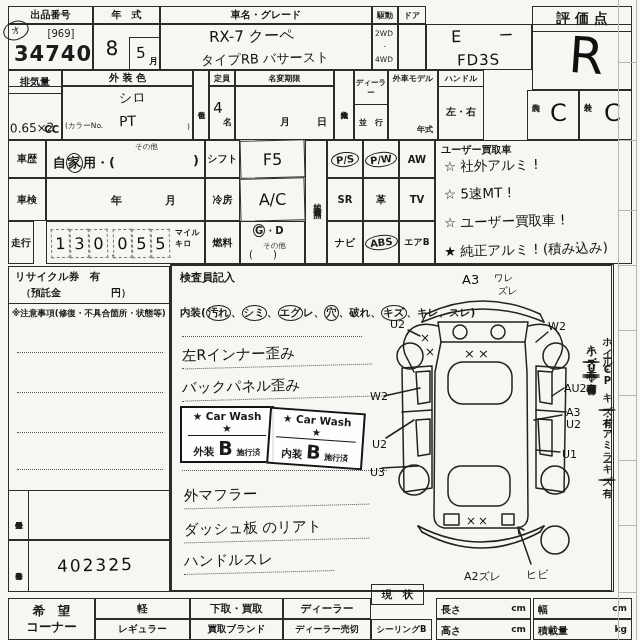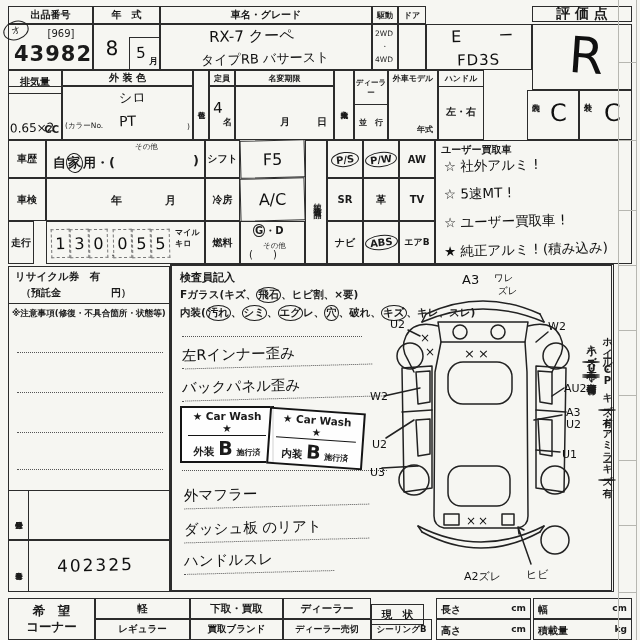--- a/index.html
+++ b/index.html
@@ -26,25 +26,25 @@
 </head>
 <body>
 
 <div id="sheet">
 
   <div class="cell ctr lbl" style="left:8px;top:6px;width:85px;height:18px">出品番号</div>
   <div class="cell ctr lbl" style="left:93px;top:6px;width:67px;height:18px">年　式</div>
   <div class="cell ctr lbl" style="left:160px;top:6px;width:212px;height:18px">車名・グレード</div>
   <div class="cell ctr lbl sm" style="left:372px;top:6px;width:26px;height:18px">駆動</div>
   <div class="cell ctr lbl sm" style="left:398px;top:6px;width:28px;height:18px">ドア</div>
-  <div class="cell ctr" style="left:532px;top:6px;width:100px;height:16px;font-size:14px;font-weight:bold">評 価 点</div>
+  <div class="cell ctr" style="left:532px;top:6px;width:100px;height:26px;font-size:14px;font-weight:bold">評 価 点</div>
 
   <div class="cell" style="left:8px;top:24px;width:85px;height:46px">
     <div class="ctr" style="position:absolute;left:24px;top:1px;width:56px;height:14px;font-size:10px">[969]</div>
-    <div class="ctr" style="position:absolute;left:6px;top:14px;width:76px;height:30px;font-size:21px;font-weight:bold;letter-spacing:1px">43982</div>
+    <div class="ctr" style="position:absolute;left:6px;top:14px;width:76px;height:30px;font-size:21px;font-weight:bold;letter-spacing:1px">34740</div>
     <div class="hw ctr" style="position:absolute;left:-6px;top:-4px;width:24px;height:17px;border:1.5px solid #222;border-radius:50%;transform:rotate(-18deg);font-size:9px">オ</div>
   </div>
   <div class="cell" style="left:93px;top:24px;width:67px;height:46px">
     <div class="hw ctr" style="position:absolute;left:2px;top:6px;width:32px;height:34px;font-size:20px">8</div>
     <div style="position:absolute;left:35px;top:12px;width:32px;height:34px;border-left:1.4px solid #2c2c2c;border-top:1.4px solid #2c2c2c;box-sizing:border-box">
       <span class="hw" style="position:absolute;left:6px;top:6px;font-size:15px">5</span>
       <span style="position:absolute;right:3px;bottom:3px;font-size:9px;font-weight:bold">月</span>
     </div>
   </div>
   <div class="cell" style="left:160px;top:24px;width:212px;height:46px">
@@ -199,23 +199,20 @@
   <div class="cell" style="left:8px;top:490px;width:162px;height:50px">
     <div class="vtext tiny ctr" style="position:absolute;left:0;top:0;width:20px;height:100%;border-right:1.3px solid #2c2c2c;box-sizing:border-box;font-weight:bold;letter-spacing:0">登録番号</div>
   </div>
   <div class="cell" style="left:8px;top:540px;width:162px;height:52px">
     <div class="vtext tiny ctr" style="position:absolute;left:0;top:0;width:20px;height:100%;border-right:1.3px solid #2c2c2c;box-sizing:border-box;font-weight:bold;letter-spacing:0">車台番号</div>
     <div class="hw" style="position:absolute;left:48px;top:14px;font-size:17px;letter-spacing:2px">402325</div>
   </div>
 
   <div style="position:absolute;left:170px;top:264px;width:444px;height:328px;box-sizing:border-box;border:2px solid #2c2c2c;border-right:3px double #2c2c2c">
     <div style="position:absolute;left:8px;top:4px;font-size:11px;font-weight:bold">検査員記入</div>
-    <div style="position:absolute;left:8px;top:21px;font-size:10.5px;font-weight:bold;white-space:nowrap">
-      <span>Fガラス(キズ、</span><span class="circ">飛石</span><span>、ヒビ割、×要)</span>
-    </div>
     <div style="position:absolute;left:8px;top:39px;font-size:10.5px;font-weight:bold;white-space:nowrap">
       <span>内装(</span><span class="circ">汚れ</span><span>、</span><span class="circ">シミ</span><span>、</span><span class="circ">エグ</span><span>レ、</span><span class="circ">穴</span><span>、破れ、</span><span class="circ">キズ</span><span>、キレ、スレ)</span>
     </div>
     <div class="dot" style="left:10px;top:70px;width:180px"></div>
     <div class="note hw" style="left:10px;top:78px;width:190px">左Rインナー歪み</div>
     <div class="note hw" style="left:10px;top:110px;width:200px">バックパネル歪み</div>
 
     <div class="stamp" style="left:8px;top:140px;width:78px">
       <div class="st">★ Car Wash ★</div>
       <div class="sb"><span>外装</span> <span class="gg">B</span> <span style="font-size:8px">施行済</span></div>
@@ -300,21 +297,21 @@
   <div class="cell ctr" style="left:8px;top:598px;width:87px;height:42px;flex-direction:column;font-size:12.5px;font-weight:bold;line-height:1.3">
     <div>希　望</div>
     <div>コーナー</div>
   </div>
   <div class="cell ctr lbl" style="left:95px;top:598px;width:95px;height:21px;font-size:10.5px">軽</div>
   <div class="cell ctr lbl" style="left:95px;top:619px;width:95px;height:21px;font-size:9.5px">レギュラー</div>
   <div class="cell ctr lbl" style="left:190px;top:619px;width:93px;height:21px;font-size:9.5px">買取ブランド</div>
   <div class="cell ctr lbl" style="left:190px;top:598px;width:93px;height:21px;font-size:10.5px">下取・買取</div>
   <div class="cell ctr lbl" style="left:283px;top:598px;width:88px;height:21px;font-size:10.5px">ディーラー</div>
   <div class="cell ctr lbl" style="left:283px;top:619px;width:88px;height:21px;font-size:9px">ディーラー売切</div>
-  <div class="cell ctr lbl" style="left:371px;top:604px;width:53px;height:21px;font-size:10.5px">現　状</div>
+  <div class="cell ctr lbl" style="left:371px;top:584px;width:53px;height:21px;font-size:10.5px">現　状</div>
   <div class="cell ctr lbl" style="left:371px;top:619px;width:61px;height:21px;font-size:8.5px">シーリングB</div>
 
   <div class="cell" style="left:436px;top:598px;width:95px;height:21px">
     <span class="lbl" style="position:absolute;left:4px;top:4px">長さ</span>
     <span style="position:absolute;right:4px;top:4px;font-size:9px;font-weight:bold">cm</span>
   </div>
   <div class="cell" style="left:533px;top:598px;width:99px;height:21px">
     <span class="lbl" style="position:absolute;left:4px;top:4px">幅</span>
     <span style="position:absolute;right:4px;top:4px;font-size:9px;font-weight:bold">cm</span>
   </div>

